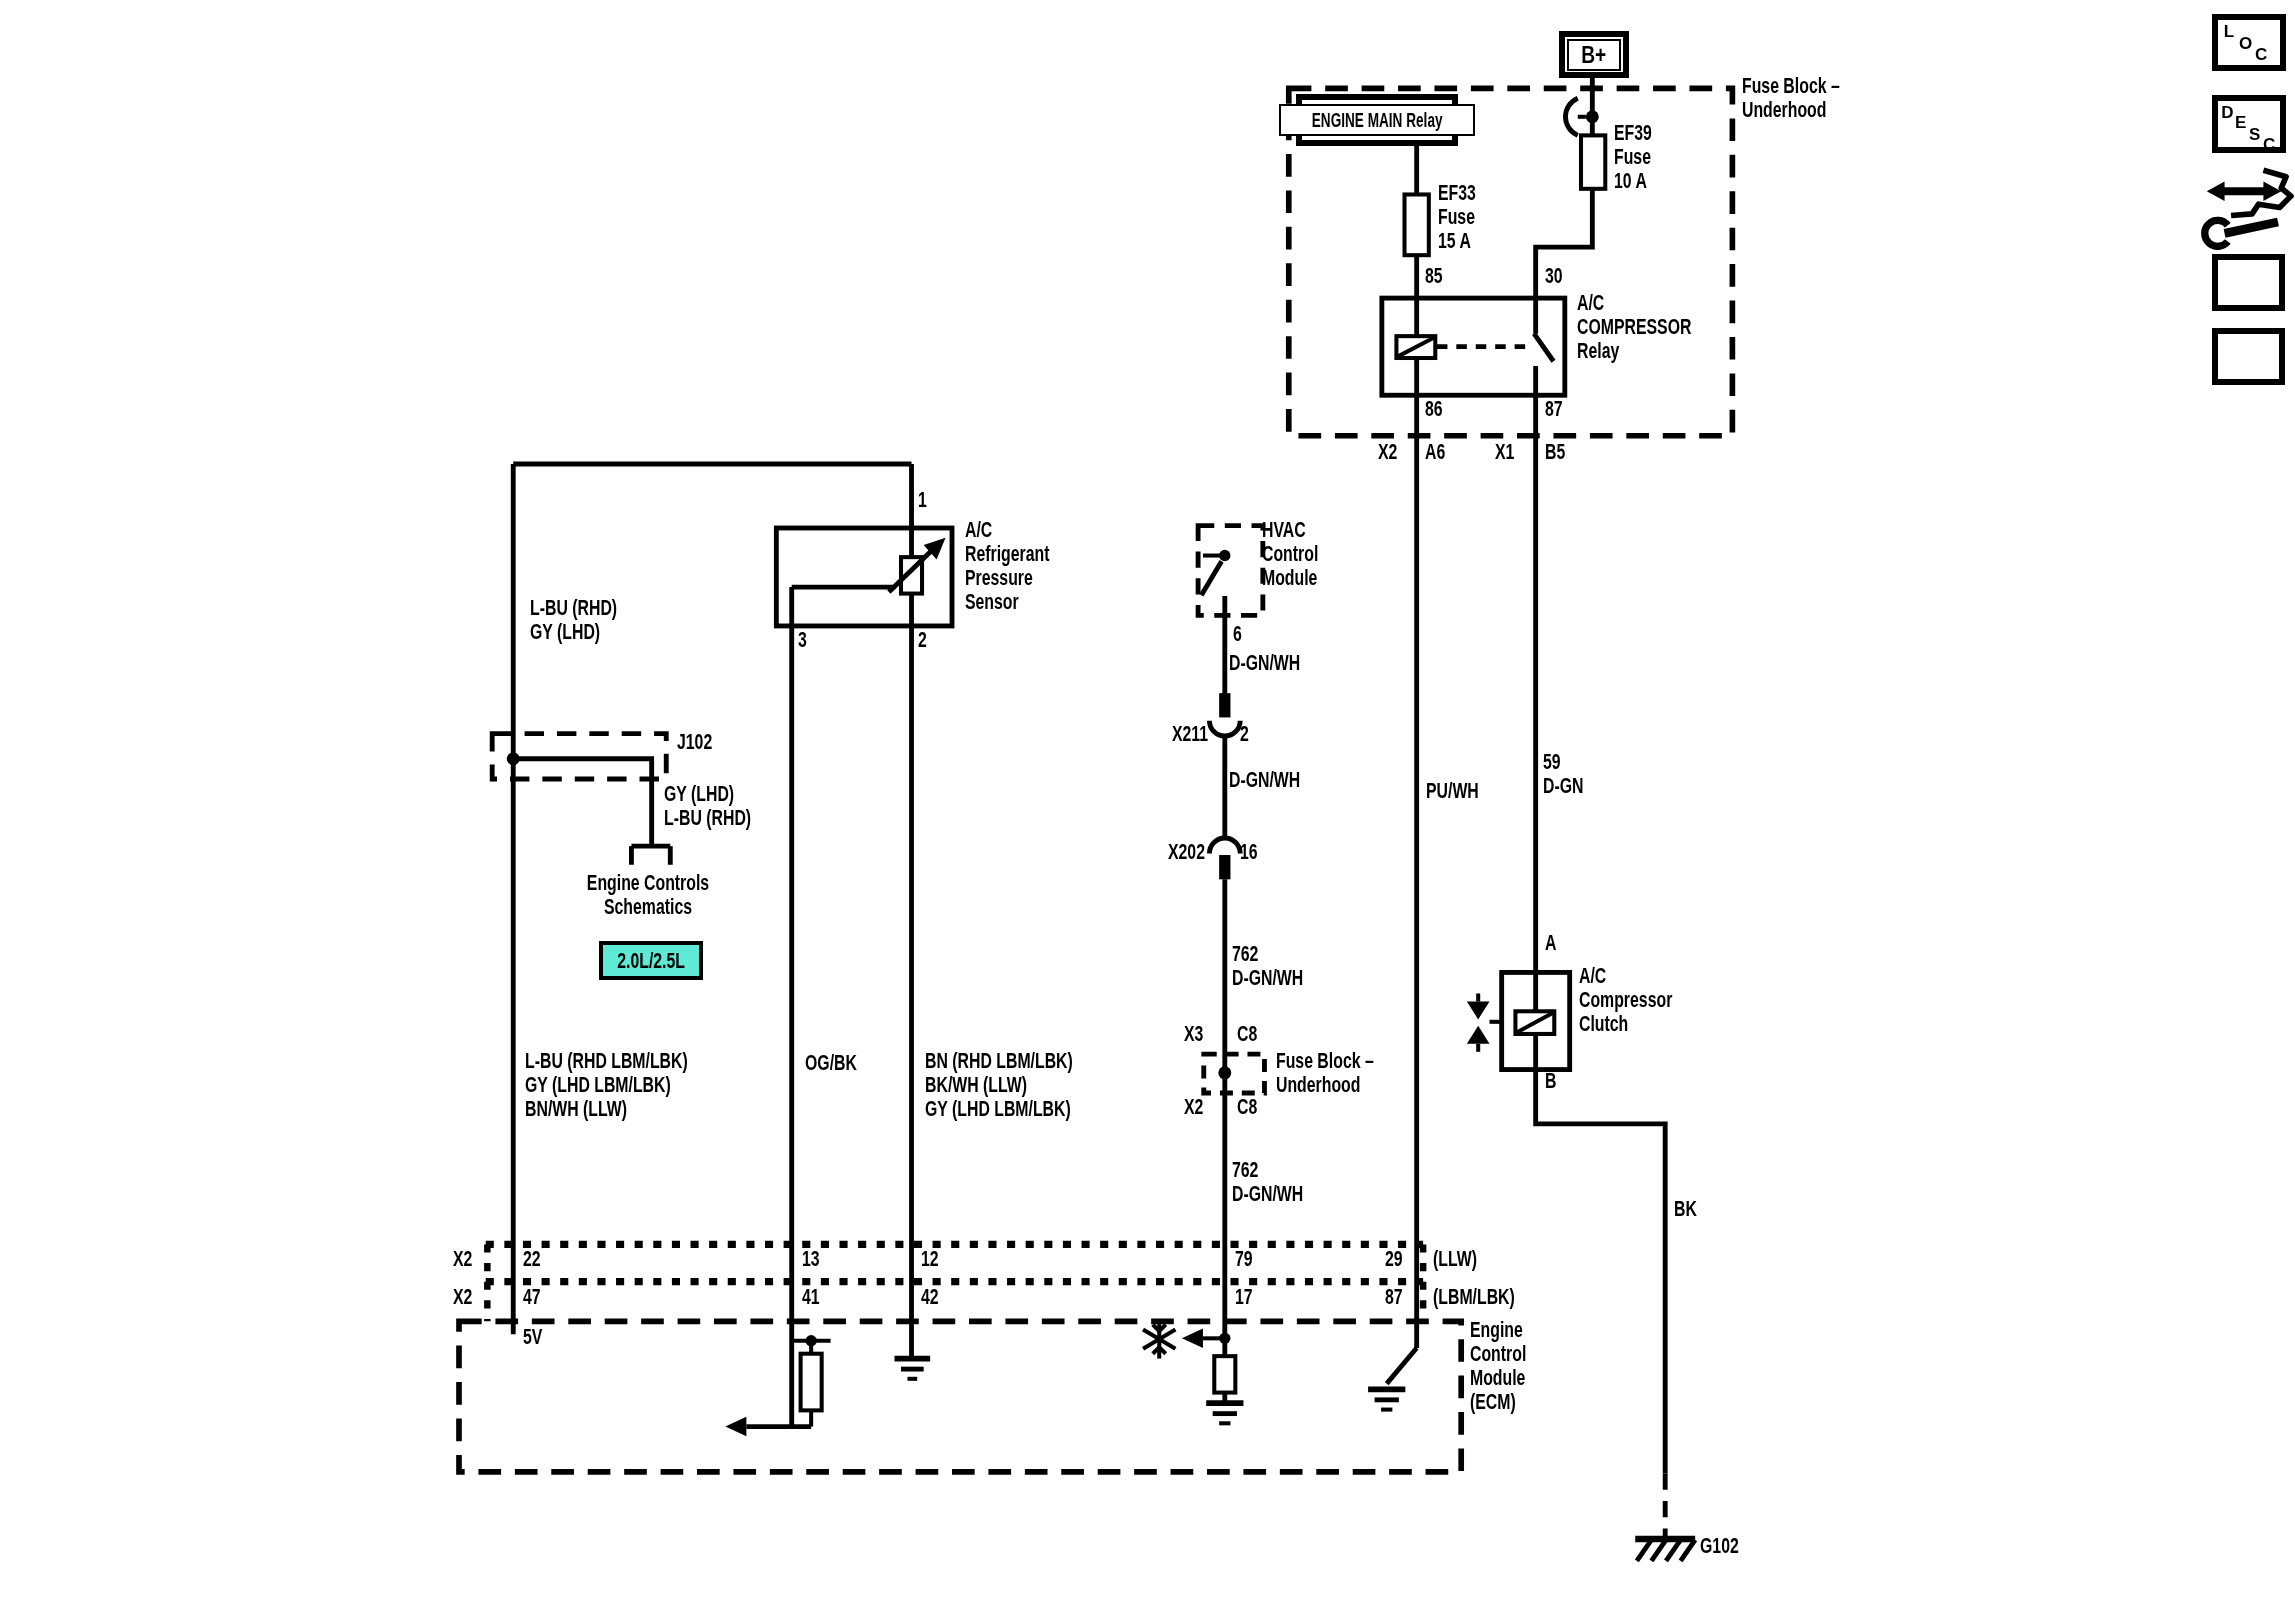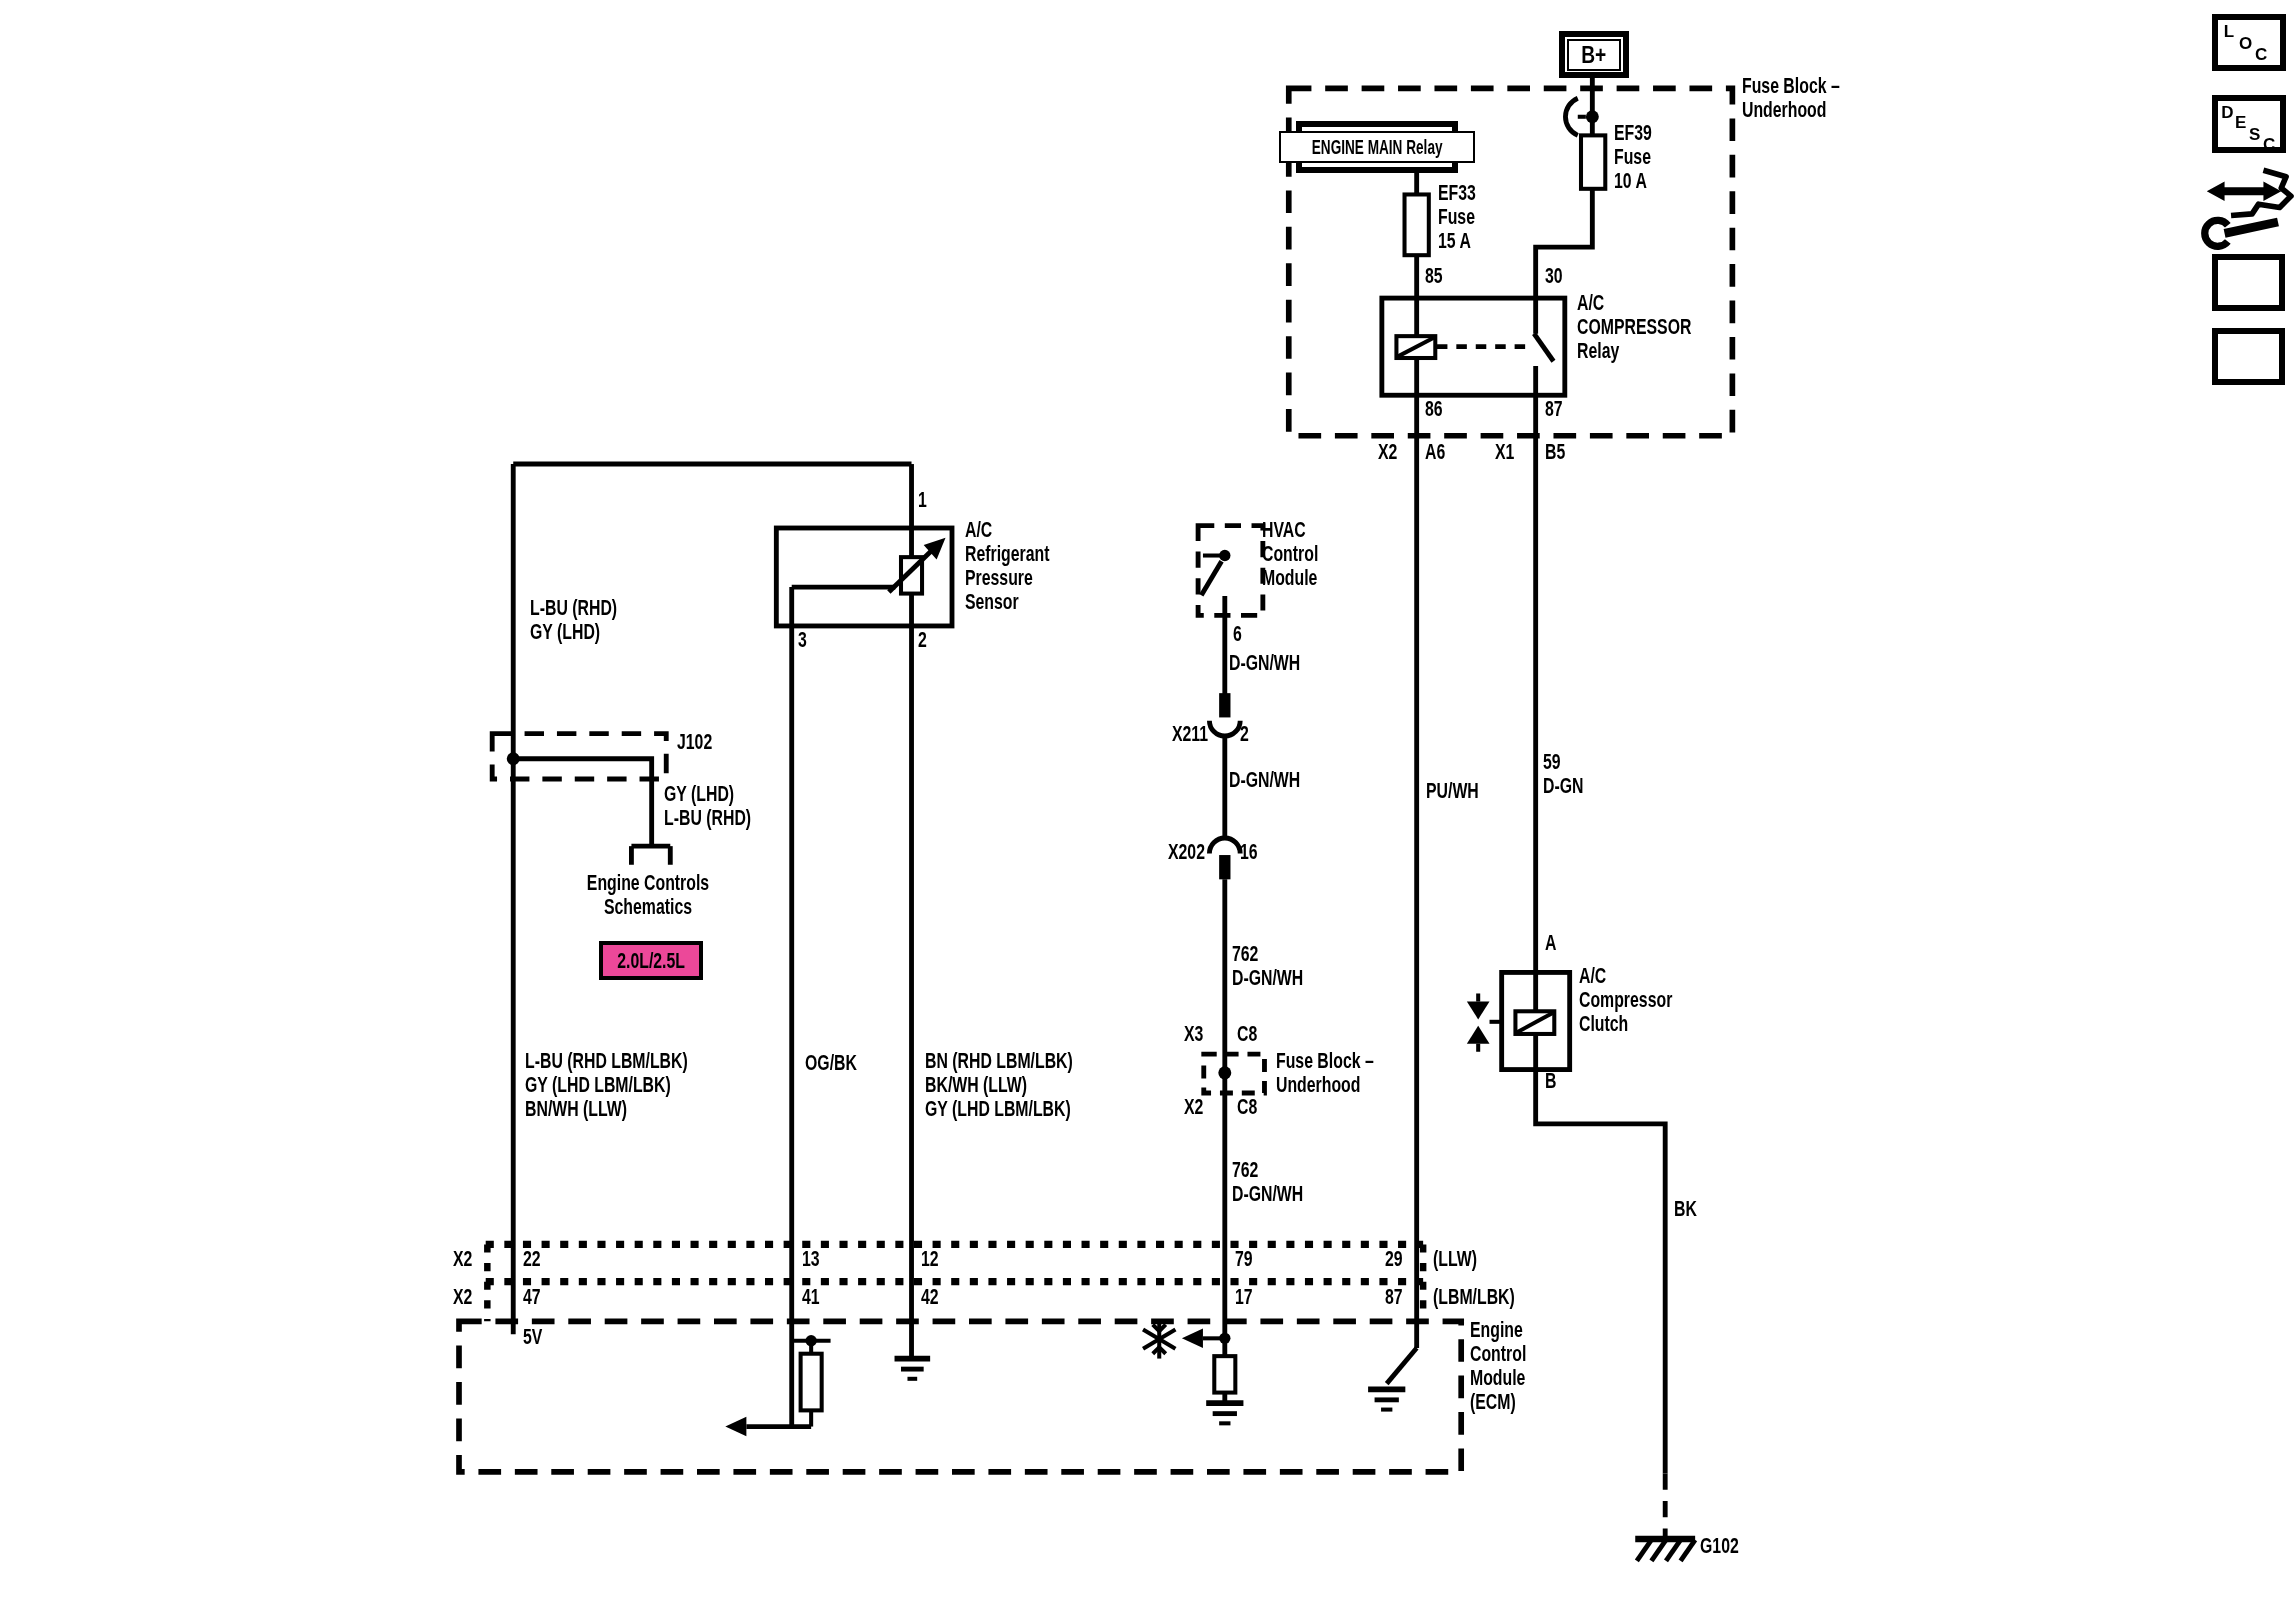--- a/index.html
+++ b/index.html
@@ -9,21 +9,21 @@
   .lbl{position:absolute;white-space:nowrap;font:700 22px "Liberation Sans",sans-serif;
        transform:scaleX(.72);transform-origin:0 0;line-height:24px;}
   .lbl div{line-height:24px;}
   .ctr{text-align:center;transform-origin:50% 0;}
   .big{font-size:24px;}
   
   .dbox{position:absolute;border:7.3px solid #000;background:#fff;box-sizing:border-box;
         display:flex;align-items:center;justify-content:center;}
   .dbox .in{border:2.4px solid #000;background:#fff;flex:1;margin:2.4px;display:flex;
             align-items:center;justify-content:center;}
-  .sbox{position:absolute;border:4.9px solid #000;background:#ec4899;box-sizing:border-box;
+  .sbox{position:absolute;border:4.9px solid #000;background:#5eead4;box-sizing:border-box;
         display:flex;align-items:center;justify-content:center;}
   .ibox{position:absolute;border:6.5px solid #000;background:#fff;box-sizing:border-box;}
   .ilet{position:absolute;font:700 17px "Liberation Sans",sans-serif;}
 </style>
 </head>
 <body>
 
 <div class="canvas">
 
 <svg class="wires" width="2295" height="1617" viewBox="0 0 2835 1997" fill="none" stroke="#000" stroke-width="6">
@@ -194,21 +194,21 @@
     <polygon points="2808,434 2762,434 2762,420 2740,440 2762,461 2762,447 2808,447" fill="#000" stroke="none"></polygon>
   </g>
 </svg>
 
 <div class="dbox" style="left:1559px;top:31px;width:70px;height:47px;border-width:6.5px;">
   <div class="in" style="border-width:2.4px;margin:1.6px;">
         <span class="big" style="font-weight:700;transform:scaleX(.8);">B+</span>
       </div>
 </div>
 
-<div class="dbox" style="left:1296px;top:94px;width:162px;height:52px;border-width:6.5px;margin-top:27px;">
+<div class="dbox" style="left:1296px;top:94px;width:162px;height:52px;border-width:6.5px;">
   <div class="in" style="border-width:2.4px;margin:1.6px;height:27.5px;">
     <span style="font:700 20px 'Liberation Sans',sans-serif;transform:scaleX(.68);white-space:nowrap;">ENGINE MAIN Relay</span>
   </div>
 </div>
 
 <div class="sbox" style="left:599px;top:941px;width:104px;height:39px;">
   <span style="font:700 22px 'Liberation Sans',sans-serif;transform:scaleX(.72);white-space:nowrap;">2.0L/2.5L</span>
 </div>
 
 <div class="ibox" style="left:2212px;top:13.8px;width:74px;height:57px;">

